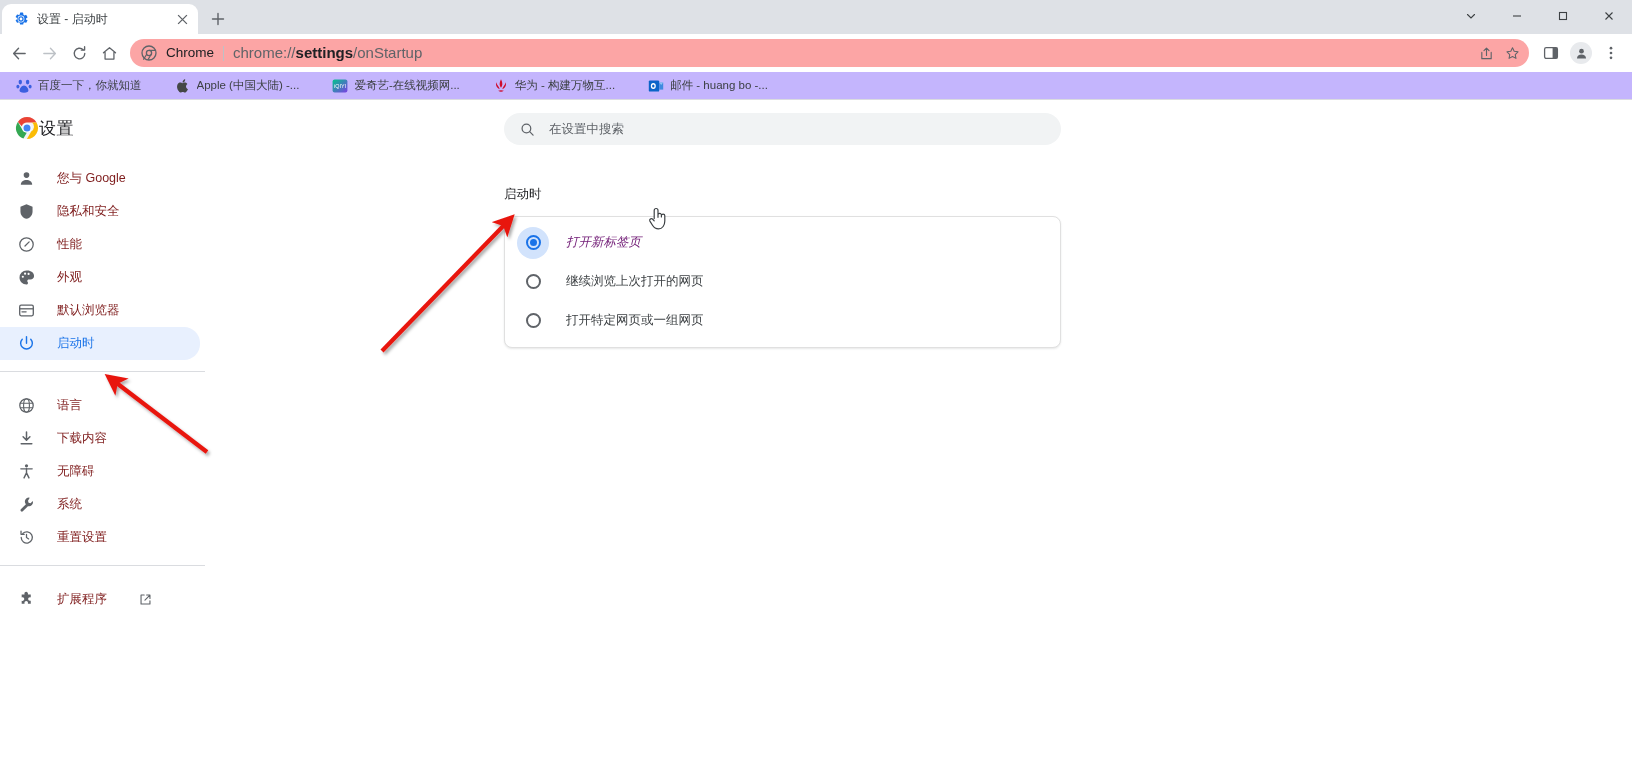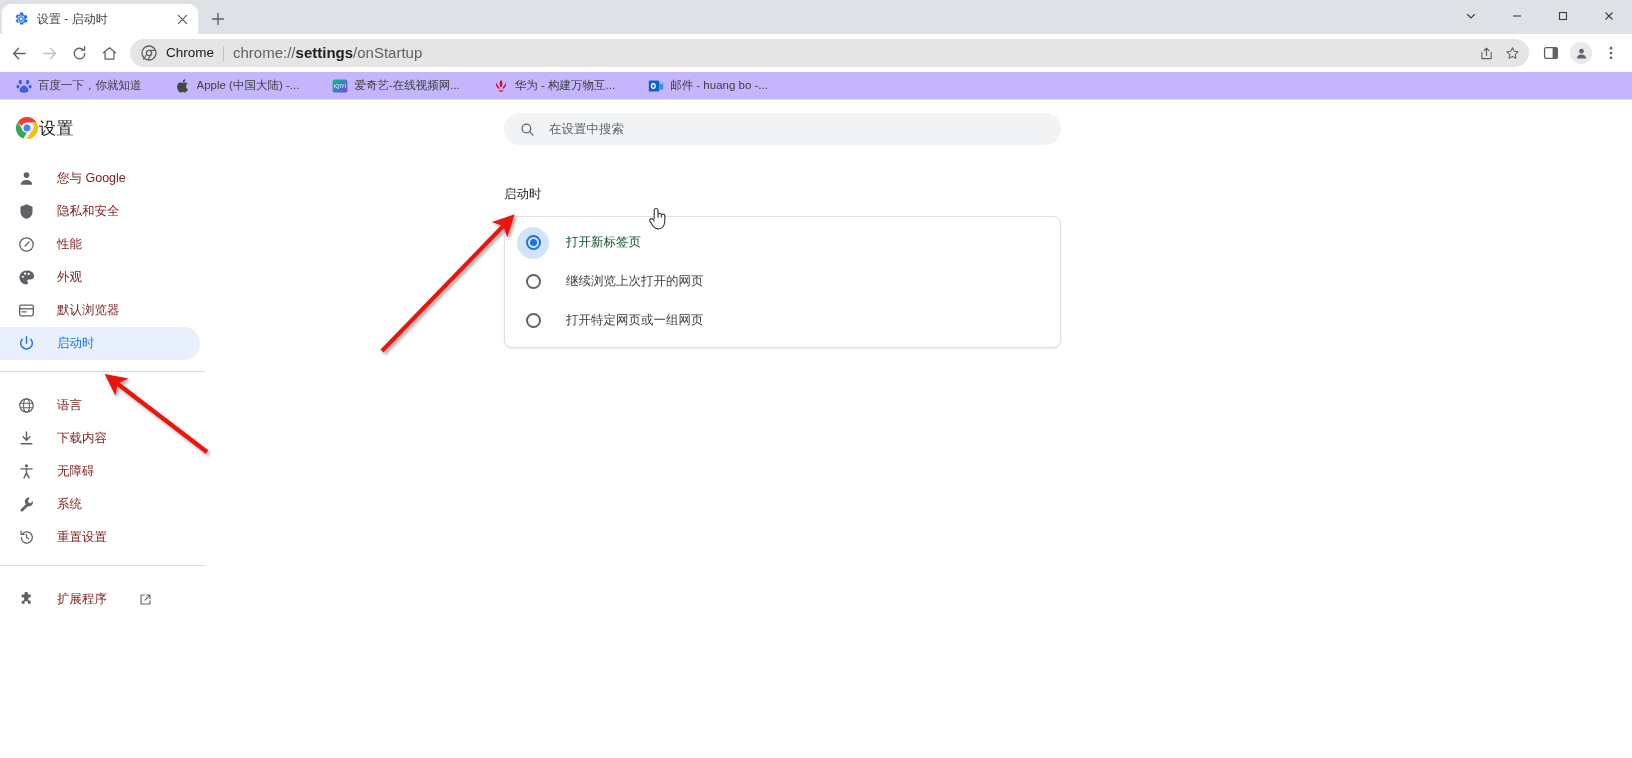--- a/index.html
+++ b/index.html
@@ -83,21 +83,21 @@
     color: #5f6368;
     flex: 0 0 auto;
   }
   .tb-btn.disabled { color: #bdc1c6; }
   .tb-btn svg { display: block; }
 
   .omnibox {
     flex: 1 1 auto;
     height: 28px;
     margin: 0 7px 0 6px;
-    background: #e5e5e5;
+    background: #fca5a5;
     border-radius: 14px;
     display: flex;
     align-items: center;
     padding: 0 4px 0 11px;
     min-width: 0;
   }
   .omni-icon {
     width: 16px; height: 16px; flex: 0 0 16px;
     margin-right: 9px;
     display: block;
@@ -291,21 +291,21 @@
     border-radius: 50%;
     background: #1a73e8;
     display: none;
   }
   .radio-row.selected .radio-dot { display: block; }
   .radio-label {
     font-size: 12.5px;
     color: #3c4043;
     line-height: 17px;
   }
-  .radio-row.selected .radio-label { color: #14532d; }
+  .radio-row.selected .radio-label { color: #701a75; font-style: italic; }
 
   
   .overlay {
     position: absolute;
     left: 0; top: 0;
     width: 1632px; height: 758px;
     pointer-events: none;
   }
   .cursor {
     position: absolute;

